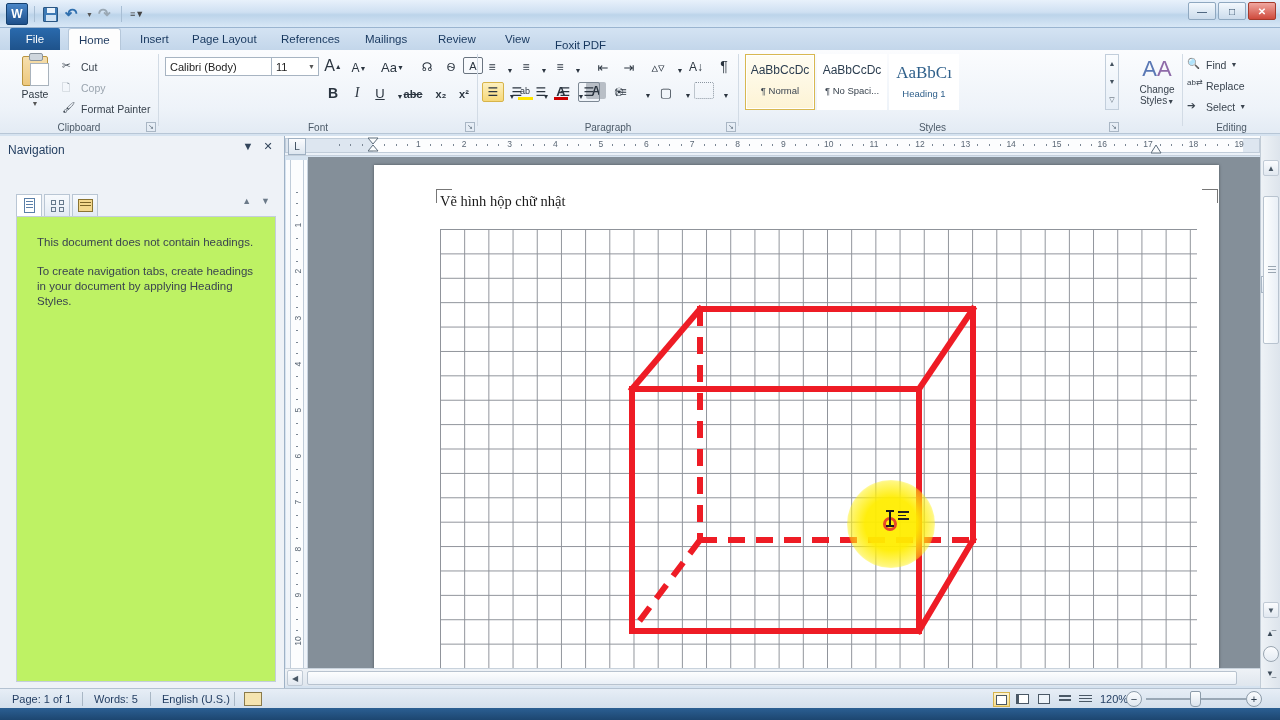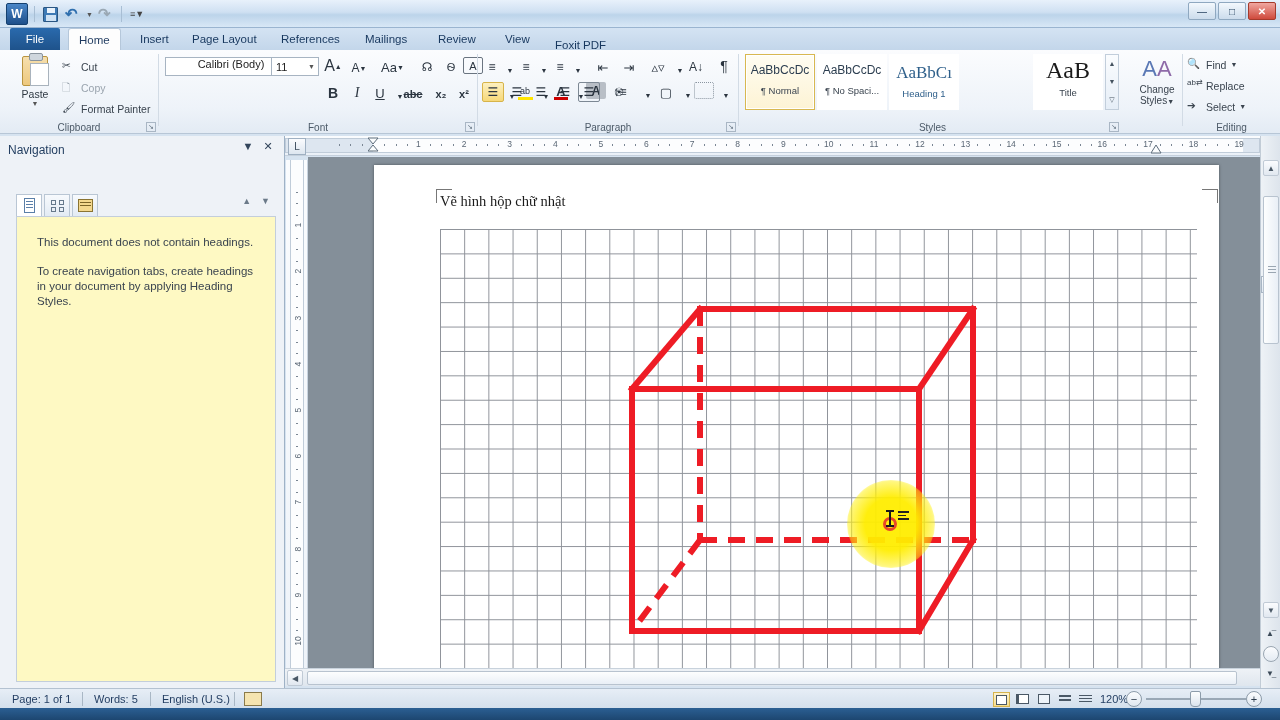--- a/index.html
+++ b/index.html
@@ -112,21 +112,21 @@
     border-radius:50%; }
   .mag:after { content:""; position:absolute; right:-4px; bottom:-3px; width:6px; height:2px;
     background:#2f6fae; transform:rotate(45deg); }
   .nav-tabs { position:absolute; left:16px; top:58px; display:flex; gap:2px; }
   .ntab { width:26px; height:22px; border:1px solid #b9c6d4; border-bottom:none;
     background:linear-gradient(to bottom,#f7fafd,#e3ebf4); position:relative; cursor:pointer; }
   .ntab.act { background:#fff; }
   .nav-updn { position:absolute; right:14px; top:60px; display:flex; gap:10px; }
   .nav-updn span { font-size:9px; color:#6b7a89; cursor:pointer; }
   .nav-body { position:absolute; left:16px; top:80px; width:260px; bottom:6px;
-    background:#fef9c3; border:1px solid #c3cedb; padding:18px 18px 0 20px; }
+    background:#bef264; border:1px solid #c3cedb; padding:18px 18px 0 20px; }
   .nav-body p { font-size:11.5px; color:#3a444f; line-height:15px; margin-bottom:14px; }
 
   
   .hruler { position:absolute; left:285px; top:136px; width:975px; height:20px;
     background:linear-gradient(to bottom,#fafcfe,#eaf0f7); border-bottom:1px solid #c5d0dc; }
   .corner { position:absolute; left:288px; top:138px; width:18px; height:17px;
     border:1px solid #9fb0c2; background:linear-gradient(to bottom,#fbfcfe,#dde6f0);
     font-size:10px; color:#3a4a5a; text-align:center; line-height:15px; cursor:pointer; }
   .ruler-band { position:absolute; left:0; top:2px; height:15px; background:#dde6f0;
     border:1px solid #c0ccd9; }
@@ -276,21 +276,21 @@
     <div class="mini-item" style="left:62px;top:50px;">
       <span class="mi-ico">🖌</span>
       <span>Format Painter</span>
     </div>
     <div class="glabel">Clipboard</div>
     <div class="dlg">↘</div>
   </div>
   <div class="rsep" style="left:158px;"></div>
 
   <div class="rgroup" style="left:159px;width:318px;">
-    <div class="fbox" style="left:6px;top:7px;width:128px;flex-direction:column;">
+    <div class="fbox" style="left:6px;top:7px;width:128px;">
       <span>Calibri (Body)</span>
       <span class="cv">▼</span>
     </div>
     <div class="fbox" style="left:112px;top:7px;width:48px;">
       <span>11</span>
       <span class="cv">▼</span>
     </div>
     <div class="tbtn" style="left:164px;top:6px;font-size:16px;">A<sup style="font-size:7px;">▲</sup></div>
     <div class="tbtn" style="left:190px;top:8px;font-size:12px;">A<sup style="font-size:7px;">▼</sup></div>
     <div class="tbtn" style="left:222px;top:7px;font-size:13px;">
@@ -378,24 +378,20 @@
       <div class="sty-a" style="font-size:12px;">AaBbCcDc</div>
       <div class="sty-n">¶ Normal</div>
     </div>
     <div class="styleitem" style="left:77px;">
       <div class="sty-a" style="font-size:12px;">AaBbCcDc</div>
       <div class="sty-n">¶ No Spaci...</div>
     </div>
     <div class="styleitem" style="left:149px;">
       <div class="sty-a" style="font-size:17px;color:#2e5f8a;font-family:'Liberation Serif',serif;">AaBbCı</div>
       <div class="sty-n" style="color:#2e5f8a;margin-top:5px;">Heading 1</div>
-    </div>
-    <div class="styleitem" style="left:293px;">
-      <div class="sty-a" style="font-size:24px;color:#1a1a1a;font-family:'Liberation Serif',serif;margin-top:2px;">AaB</div>
-      <div class="sty-n" style="margin-top:3px;">Title</div>
     </div>
     <div class="gal-arrows" style="left:365px;">
       <div>▲</div>
       <div>▼</div>
       <div>▽</div>
     </div>
     <div class="glabel">Styles</div>
     <div class="dlg" style="right:6px;">↘</div>
   </div>
 

